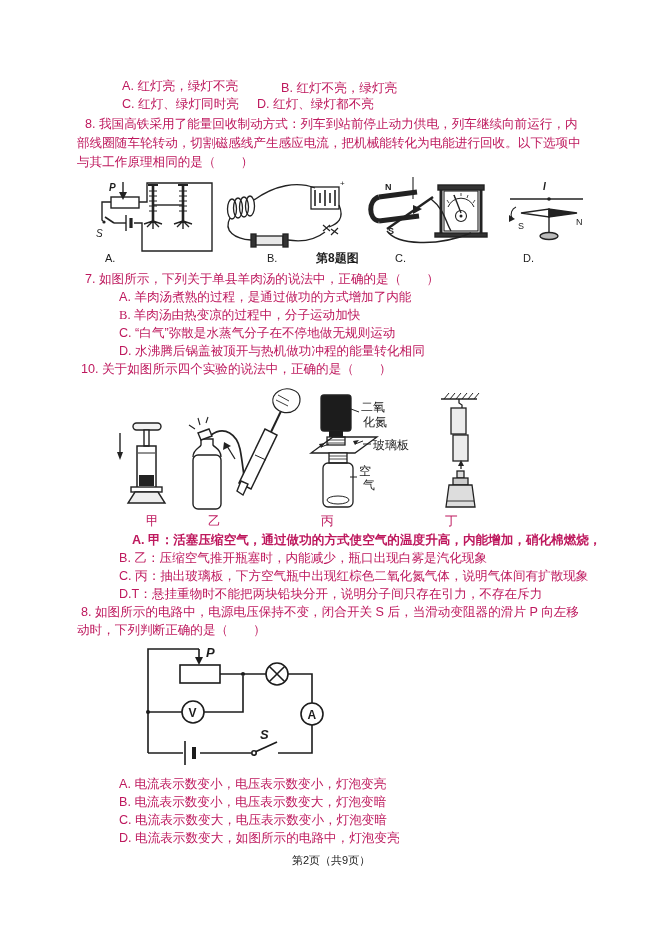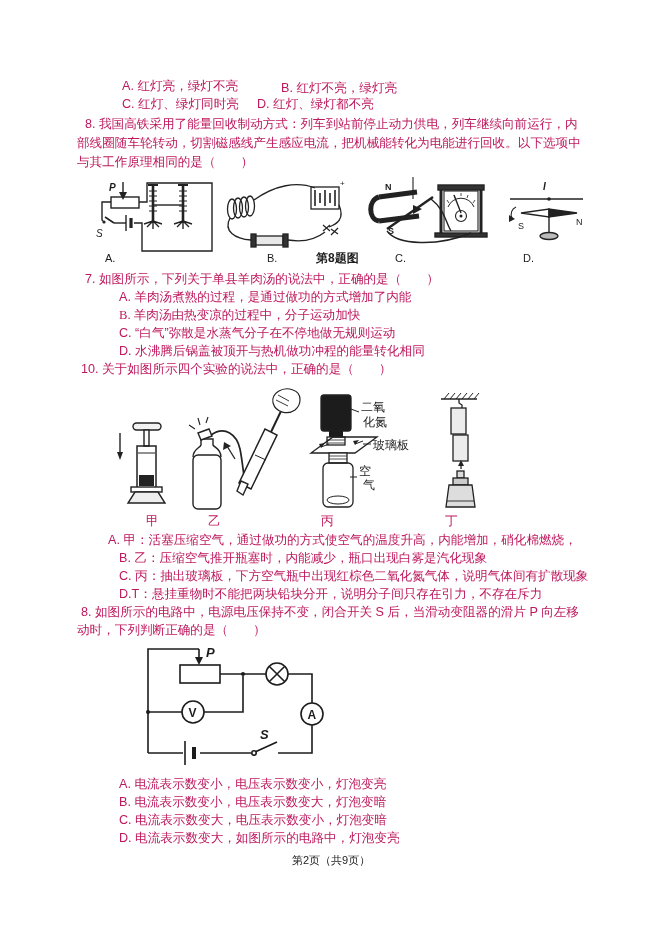--- a/index.html
+++ b/index.html
@@ -189,21 +189,21 @@
     <polygon points="344,102 367,102 370,124 341,124" fill="#ddd"></polygon>
     <line x1="342" y1="118" x2="369" y2="118" stroke-width="0.9"></line>
   </g>
 </svg>
 
 <div class="t" style="left:146px;top:514px;">甲</div>
 <div class="t" style="left:208px;top:514px;">乙</div>
 <div class="t" style="left:321px;top:514px;">丙</div>
 <div class="t" style="left:445px;top:514px;">丁</div>
 
-<div class="t" style="left:108px;top:533px;">A. 甲：活塞压缩空气，通过做功的方式使空气的温度升高，内能增加，硝化棉燃烧，</div>
+<div class="t" style="left:132px;top:533px;font-weight:bold;">A. 甲：活塞压缩空气，通过做功的方式使空气的温度升高，内能增加，硝化棉燃烧，</div>
 <div class="t" style="left:119px;top:551px;">B. 乙：压缩空气推开瓶塞时，内能减少，瓶口出现白雾是汽化现象</div>
 <div class="t" style="left:119px;top:569px;">C. 丙：抽出玻璃板，下方空气瓶中出现红棕色二氧化氮气体，说明气体间有扩散现象</div>
 <div class="t" style="left:119px;top:587px;">D.T：悬挂重物时不能把两块铅块分开，说明分子间只存在引力，不存在斥力</div>
 
 <div class="t" style="left:81px;top:605px;">8. 如图所示的电路中，电源电压保持不变，闭合开关 S 后，当滑动变阻器的滑片 P 向左移</div>
 <div class="t" style="left:77px;top:623px;">动时，下列判断正确的是（　　）</div>
 
 <svg class="fig" style="left:138px;top:643px;" width="205" height="128" viewBox="0 0 205 128">
   <g stroke="#1c1c1c" fill="none" stroke-width="1.6">
     <polyline points="10,110 10,6 61,6"></polyline>

